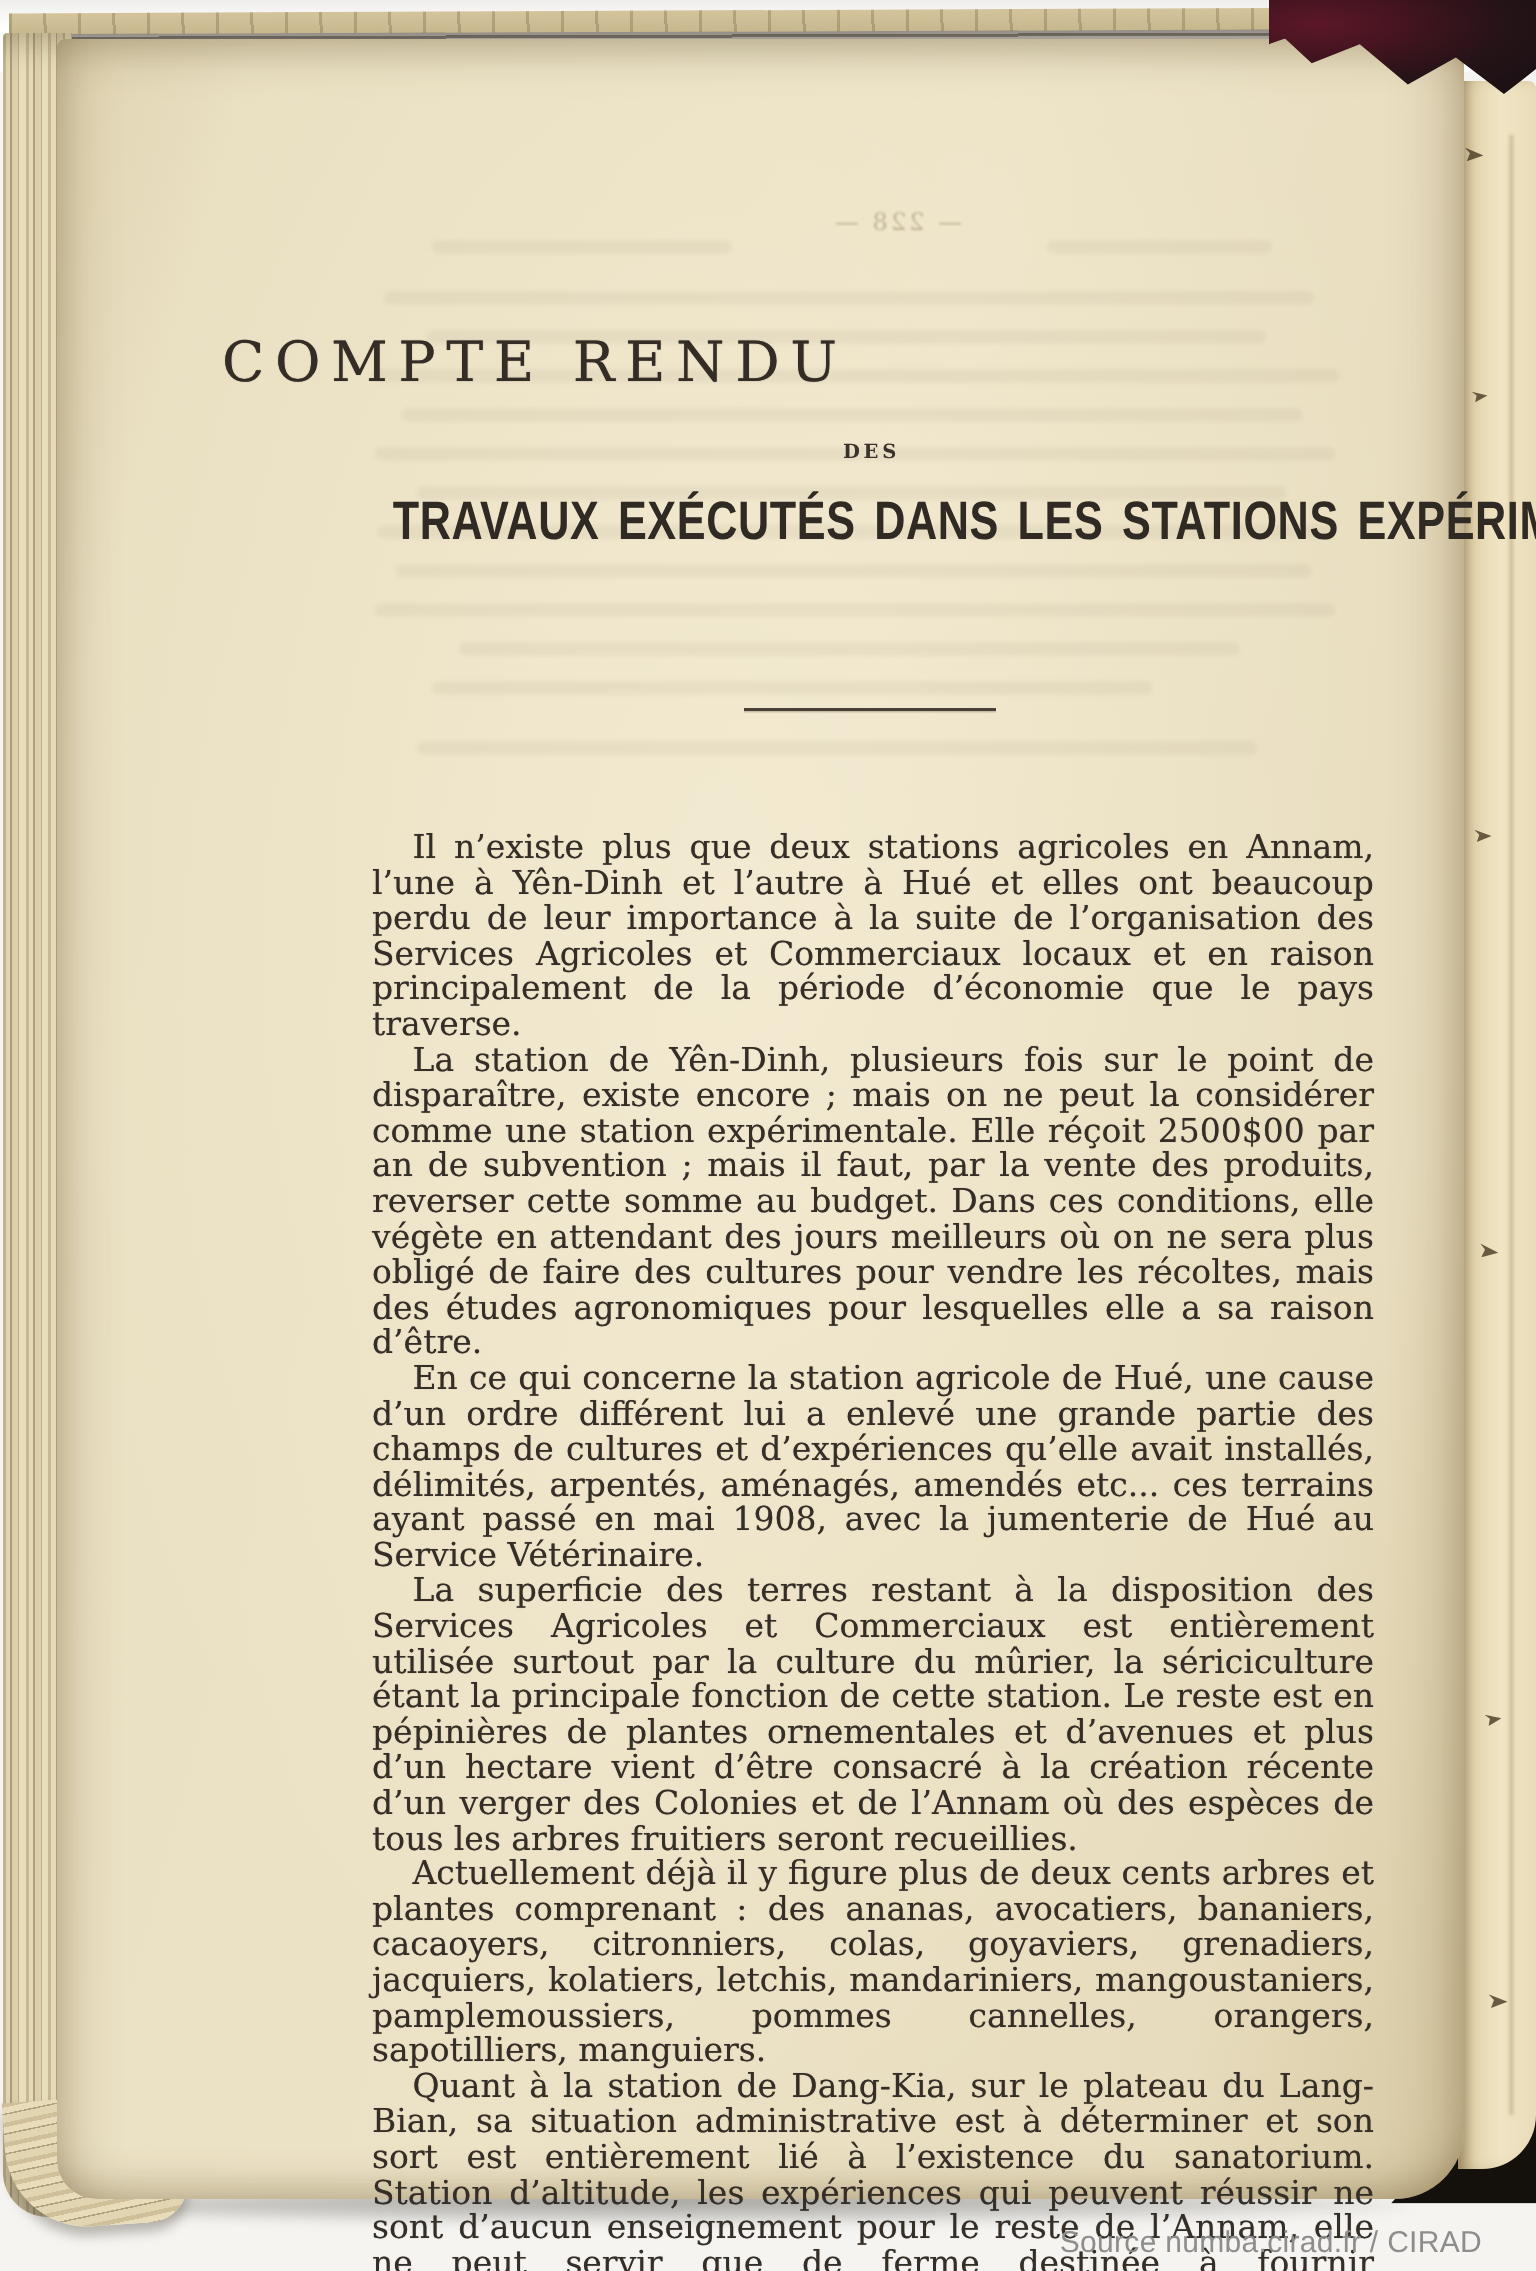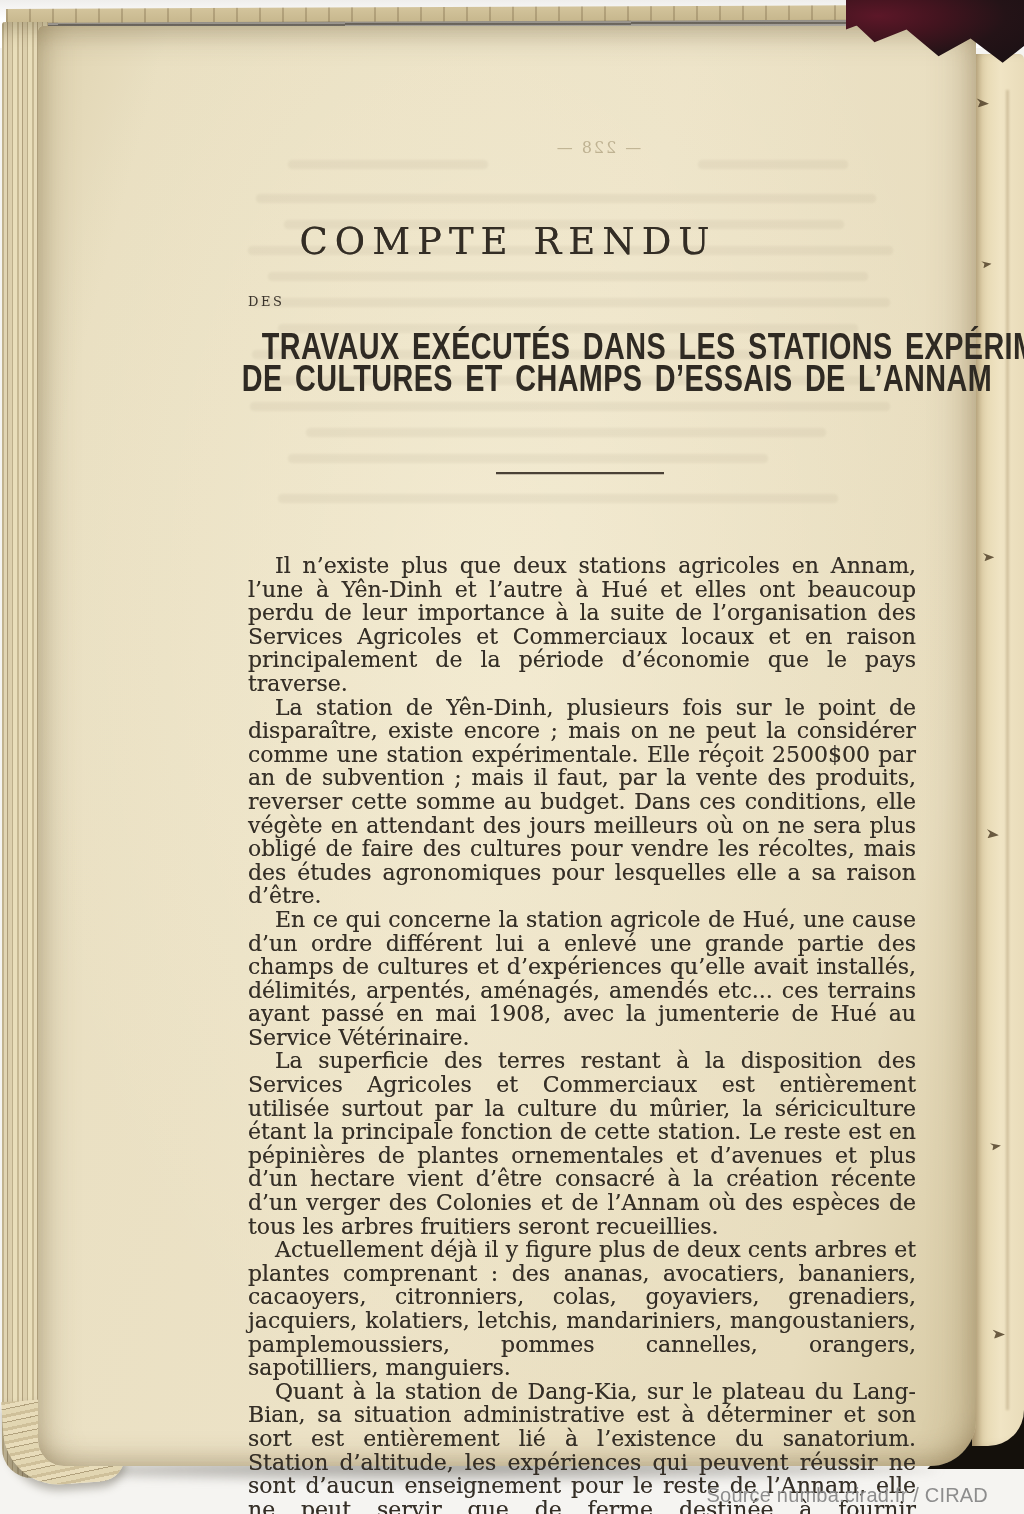--- a/index.html
+++ b/index.html
@@ -145,30 +145,29 @@
     font-size: 16px; letter-spacing: 2px;
     color: #998a66;
     opacity: .55;
     filter: blur(.6px);
     transform: scaleX(-1);
   }
 
   
   .doc-title {
     position: absolute; left: 110px; top: 194px; width: 720px;
-    text-align: center;
     font-size: 37px;
     letter-spacing: 7px;
     color: #332d25;
     text-shadow: 0 0 .6px rgba(51,45,37,.7);
   }
   .doc-des {
     position: absolute; left: 210px; top: 268px; width: 666px;
-    text-align: left;
-    font-size: 13px; font-weight: 400;
+    text-align: center;
+    font-size: 13px; font-weight: 700;
     letter-spacing: 2.5px;
     color: #3a332b;
   }
   .doc-subtitle {
     position: absolute; left: 110px; top: 305px; width: 720px;
     text-align: center;
     font-family: "Liberation Sans", sans-serif;
     font-weight: 700;
     font-size: 36px;
     line-height: 32px;
@@ -259,23 +258,20 @@
 
     <div class="ghost-pagenum">— 228 —</div>
 
     <div class="doc-title">COMPTE RENDU</div>
 
     <div class="doc-des">DES</div>
 
     <div class="doc-subtitle" style="top:305px">
       <span class="squeeze">TRAVAUX EXÉCUTÉS DANS LES STATIONS EXPÉRIMENTALES</span>
     </div>
-    <div class="doc-subtitle" style="top:337px">
-      <span class="squeeze">DE CULTURES ET CHAMPS D’ESSAIS DE L’ANNAM</span>
-    </div>
 
 
     <div class="head-rule"></div>
 
     <div class="body-text">
       <p>Il n’existe plus que deux stations agricoles en Annam, l’une à Yên-Dinh et l’autre à Hué et elles ont beaucoup perdu de leur importance à la suite de l’organisation des Services Agricoles et Commerciaux locaux et en raison principalement de la période d’économie que le pays traverse.</p>
       <p>La station de Yên-Dinh, plusieurs fois sur le point de disparaître, existe encore ; mais on ne peut la considérer comme une station expérimentale. Elle réçoit 2500$00 par an de subvention ; mais il faut, par la vente des produits, reverser cette somme au budget. Dans ces conditions, elle végète en attendant des jours meilleurs où on ne sera plus obligé de faire des cultures pour vendre les récoltes, mais des études agronomiques pour lesquelles elle a sa raison d’être.</p>
       <p>En ce qui concerne la station agricole de Hué, une cause d’un ordre différent lui a enlevé une grande partie des champs de cultures et d’expériences qu’elle avait installés, délimités, arpentés, aménagés, amendés etc... ces terrains ayant passé en mai 1908, avec la jumenterie de Hué au Service Vétérinaire.</p>
       <p>La superficie des terres restant à la disposition des Services Agricoles et Commerciaux est entièrement utilisée surtout par la culture du mûrier, la sériciculture étant la principale fonction de cette station. Le reste est en pépinières de plantes ornementales et d’avenues et plus d’un hectare vient d’être consacré à la création récente d’un verger des Colonies et de l’Annam où des espèces de tous les arbres fruitiers seront recueillies.</p>
       <p>Actuellement déjà il y figure plus de deux cents arbres et plantes comprenant : des ananas, avocatiers, bananiers, cacaoyers, citronniers, colas, goyaviers, grenadiers, jacquiers, kolatiers, letchis, mandariniers, mangoustaniers, pamplemoussiers, pommes cannelles, orangers, sapotilliers, manguiers.</p>

